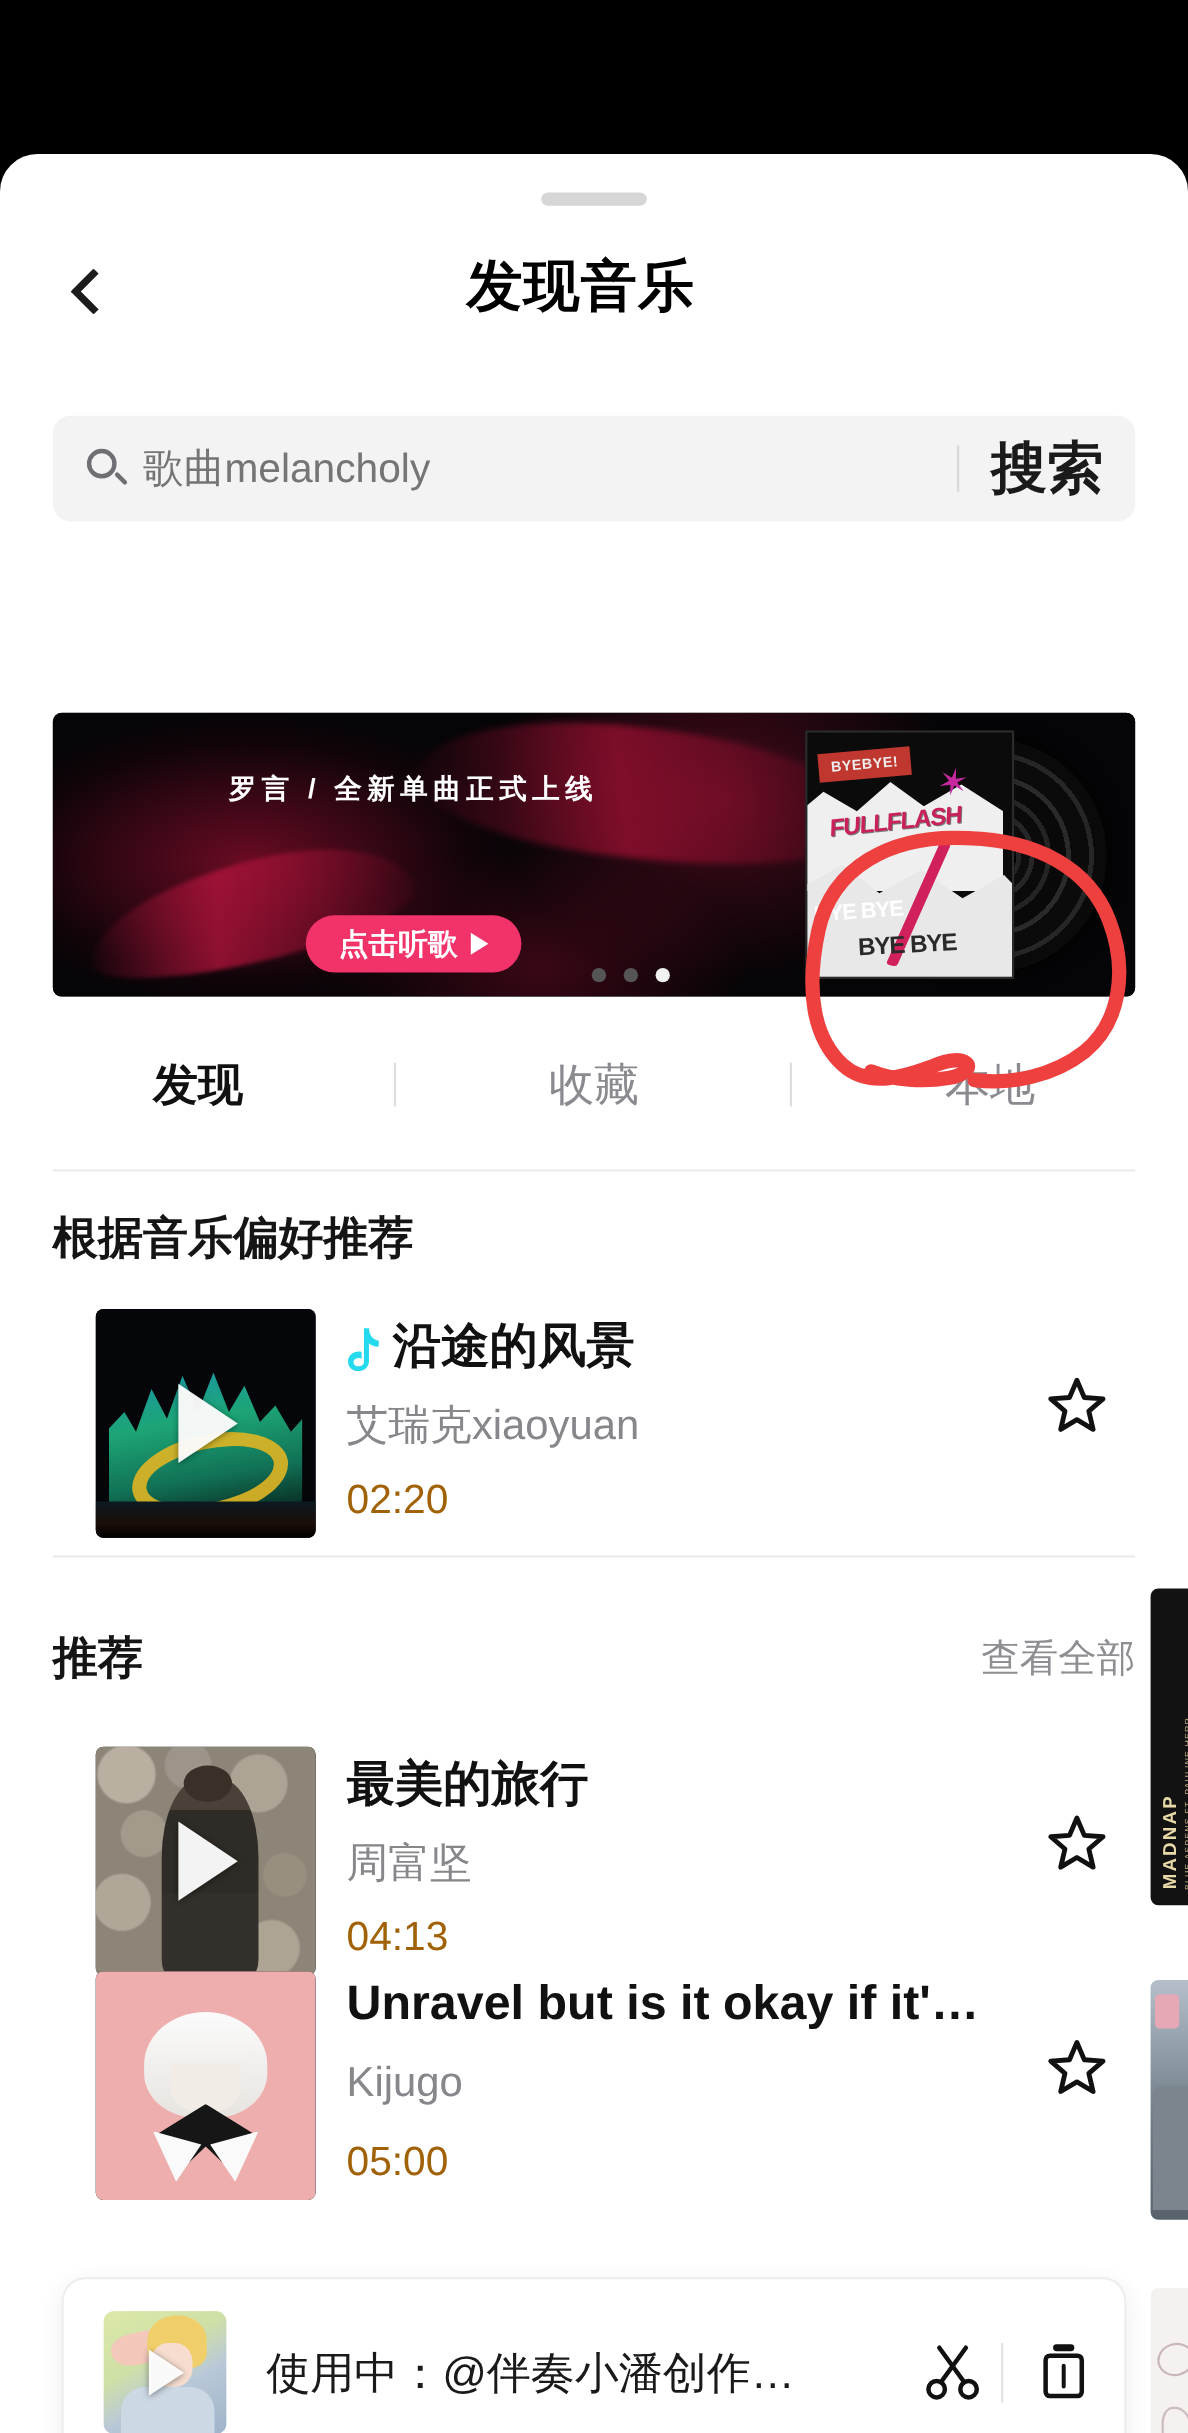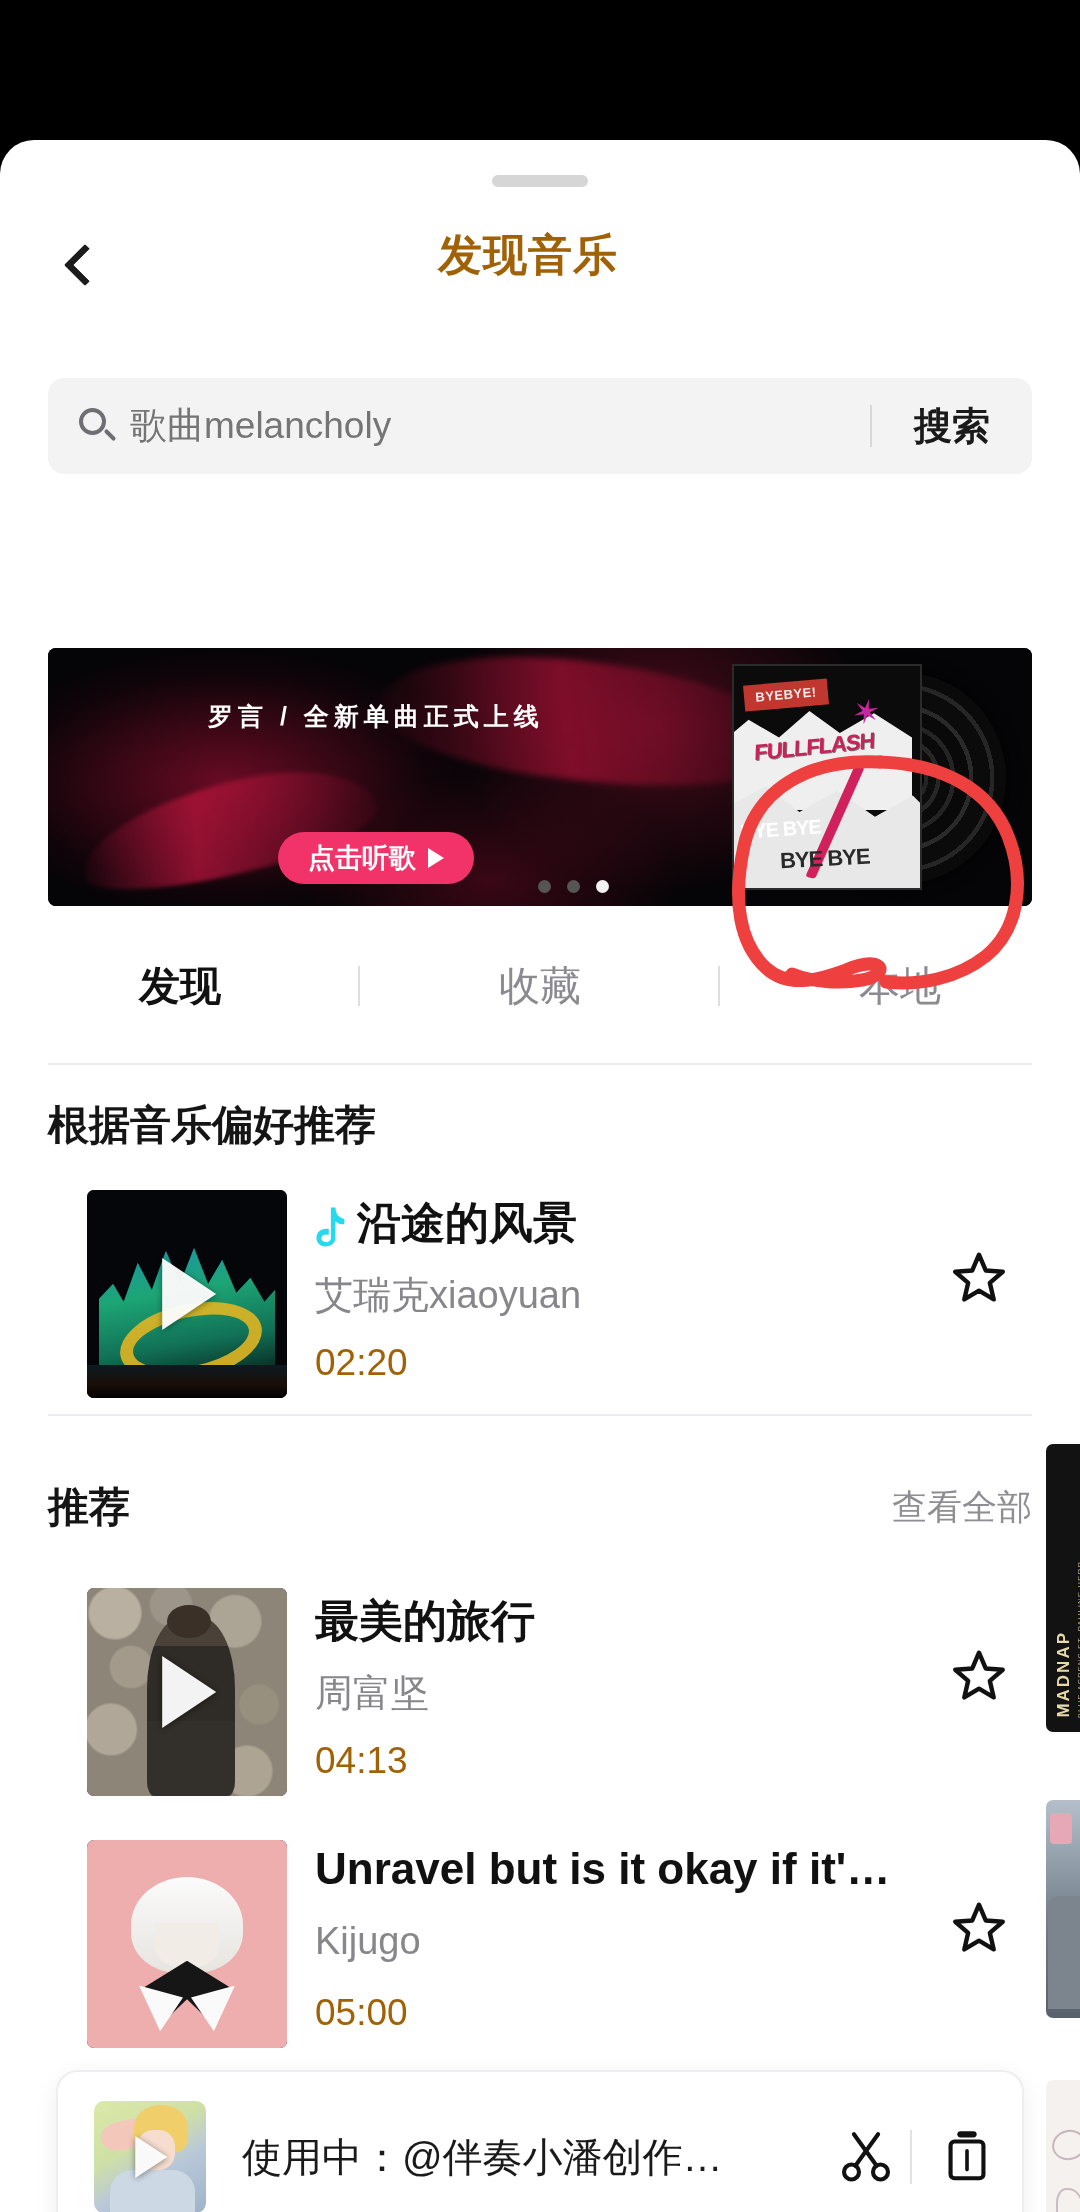--- a/index.html
+++ b/index.html
@@ -33,21 +33,21 @@
   .back-btn {
     position:absolute; left:48px; top:28px; width:74px; height:74px;
     display:flex; align-items:center; justify-content:center;
   }
   .back-chev {
     width:30px; height:30px; border-left:7px solid #1c1c1c; border-bottom:7px solid #1c1c1c;
     transform:rotate(45deg); border-radius:2px;
   }
   .page-title {
     position:absolute; left:0; top:26px; width:1056px; text-align:center;
-    font-size:44px; font-weight:600; color:#a16207; letter-spacing:1px;
+    font-size:51px; font-weight:600; color:#000000; letter-spacing:1px;
   }
 
   
   .search-wrap {
     position:absolute; left:48px; top:238px; width:984px; height:96px;
     background:#f3f3f4; border-radius:16px; display:flex; align-items:center;
   }
   .search-icon { margin-left:30px; width:38px; height:38px; flex:none; position:relative; }
   .search-icon .ring {
     position:absolute; left:1px; top:1px; width:27px; height:27px;
@@ -56,21 +56,21 @@
   .search-icon .stick {
     position:absolute; left:25px; top:26px; width:14px; height:4px; background:#6e6e73;
     transform:rotate(45deg); border-radius:2px;
   }
   .search-input {
     flex:1; margin-left:14px; border:none; background:transparent; outline:none;
     font-family:inherit; font-size:37px; color:#8c8c92;
   }
   .search-divider { width:2px; height:42px; background:#d8d8dc; flex:none; }
   .search-btn {
-    flex:none; width:160px; text-align:center; font-size:38px;
+    flex:none; width:160px; text-align:center; font-size:51px;
     font-weight:600; color:#1a1a1a;
   }
 
   
   .banner {
     position:absolute; left:48px; top:508px; width:984px; height:258px;
     background:#000; border-radius:8px; overflow:hidden;
   }
   .banner-bg { position:absolute; inset:0;
     background:
@@ -361,21 +361,21 @@
       </div>
       <div class="s-artist">周富坚</div>
       <div class="s-dur">04:13</div>
       <div class="star-btn">
         <svg viewBox="0 0 24 24" width="64" height="62">
           <path d="M12 2.6l2.6 6.1 6.6.5-5 4.3 1.5 6.4L12 16.5 6.3 19.9l1.5-6.4-5-4.3 6.6-.5z" fill="none" stroke="#111" stroke-width="1.7" stroke-linejoin="round"></path>
         </svg>
       </div>
     </div>
 
-    <div class="song" style="top:1700px">
+    <div class="song" style="top:1652px">
       <div class="thumb">
         <div class="art-pink">
             <div class="hair"></div>
             <div class="face"></div>
             <div class="body"></div>
           <div class="collarL"></div>
             <div class="collarR"></div>
           </div>
       </div>
       <div class="s-title">

